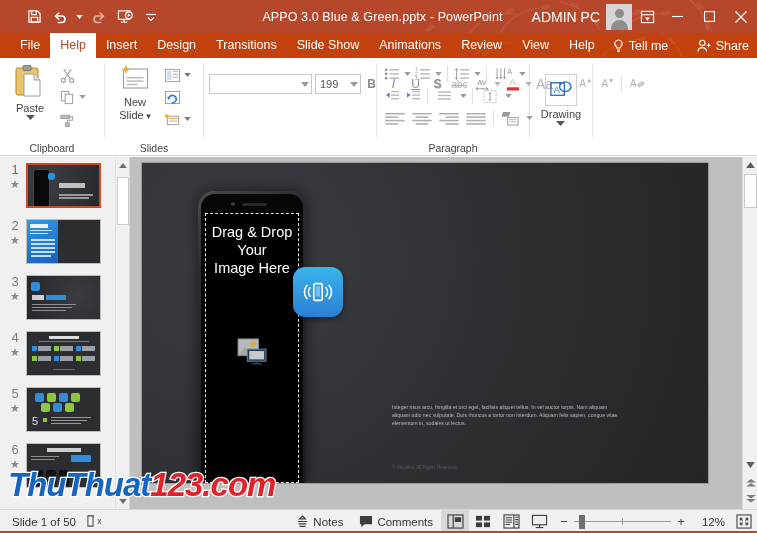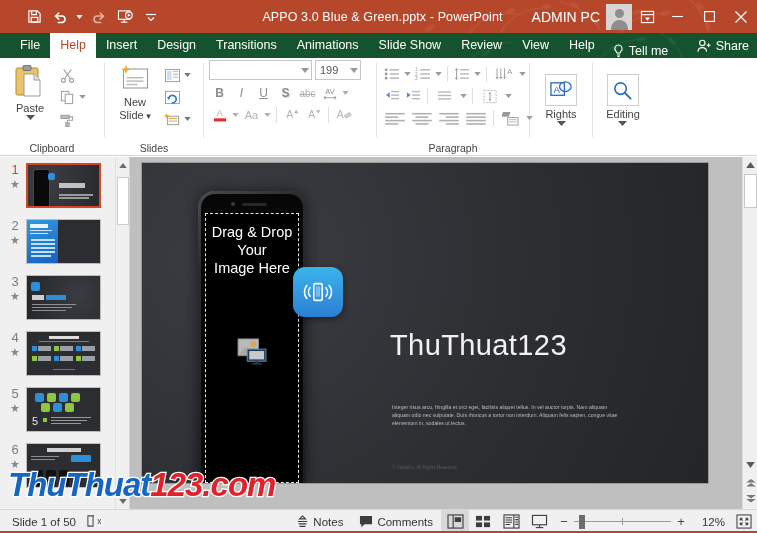--- a/index.html
+++ b/index.html
@@ -42,21 +42,21 @@
   .avatar .body { position:absolute; width:17px; height:11px; border-radius:9px 9px 0 0; background:#8e8e8e; left:4.5px; top:16px;}
   .ribbon-display {
     position:absolute; right:96px; top:0; height:33px; width:28px;
     display:flex; align-items:center; justify-content:center; color:#fff; z-index:3;
   }
   .wincontrols { position:absolute; right:0; top:0; height:33px; display:flex; z-index:3; }
   .wc { width:32px; height:33px; display:flex; align-items:center; justify-content:center; color:#fff; }
 
   
   .tabstrip {
-    position:relative; height:25px; background:#14532d; display:flex; align-items:flex-end;
+    position:relative; height:25px; background:#c2410c; display:flex; align-items:center;
     overflow:hidden;
   }
   .tab {
     padding:0 10px; height:25px; line-height:25px; color:#fff; font-size:12.5px;
     white-space:nowrap; z-index:2;
   }
   .tab.first { margin-left:10px; }
   .tab.active { background:#fff; color:#b7472a; }
   .tellme-wrap { display:flex; align-items:center; gap:5px; z-index:2; margin-left:8px; color:#fff; font-size:12.5px;}
   .share-wrap { position:absolute; right:8px; bottom:0; height:25px; display:flex; align-items:center; gap:4px; color:#fff; font-size:12.5px; z-index:2;}
@@ -340,22 +340,22 @@
         <ellipse cx="642" cy="6" rx="5" ry="2.3" transform="rotate(-10 642 6)"></ellipse>
         <ellipse cx="672" cy="8" rx="4.4" ry="2.1" transform="rotate(42 672 8)"></ellipse>
         <ellipse cx="486" cy="20" rx="4.6" ry="2.2" transform="rotate(-30 486 20)"></ellipse>
       </g>
     </svg>
     <div class="tab first">File</div>
     <div class="tab active">Help</div>
     <div class="tab">Insert</div>
     <div class="tab">Design</div>
     <div class="tab">Transitions</div>
+    <div class="tab">Slide Show</div>
     <div class="tab">Animations</div>
-    <div class="tab">Slide Show</div>
     <div class="tab">Review</div>
     <div class="tab">View</div>
     <div class="tab">Help</div>
     <div class="tellme-wrap">
       <svg width="11" height="14" viewBox="0 0 11 14" fill="none" stroke="#fff" stroke-width="1.1">
         <path d="M5.5 1 a3.6 3.6 0 0 1 2.3 6.4 c-.5.5-.7 1-.7 1.6 h-3.2 c0-.6-.2-1.1-.7-1.6 A3.6 3.6 0 0 1 5.5 1z"></path>
         <path d="M4 11h3"></path>
           <path d="M4.4 12.6h2.2"></path>
       </svg>
       <span>Tell me</span>
@@ -481,21 +481,21 @@
                 </svg>
             </div>
           </div>
         </div>
       </div>
       <div class="rgroup-label">Slides</div>
     </div>
     <div class="rgroup-sep"></div>
 
     <div class="rgroup" style="width:172px">
-      <div class="rgroup-body" style="flex-direction:column; padding-top:2px;">
+      <div class="rgroup-body" style="flex-direction:row; padding-top:16px;">
         <div class="fontrow1">
           <div class="combobox fontname">
             <span class="cv"></span>
             <svg width="8" height="5" viewBox="0 0 8 5">
                 <path d="M0 0h8L4 5z" fill="#999"></path>
               </svg>
           </div>
           <div class="combobox fontsize">
             <span class="cv">199</span>
             <svg width="8" height="5" viewBox="0 0 8 5">
@@ -526,21 +526,21 @@
             <svg width="16" height="16" viewBox="0 0 17 17">
               <text x="8" y="10" font-size="10" text-anchor="middle" fill="#b5b5b5" font-family="Liberation Sans, sans-serif">A</text>
               <rect x="2" y="12" width="13" height="3.4" fill="#d33"></rect>
             </svg>
           </div>
           <div class="tiny-caret">
             <svg width="7" height="4" viewBox="0 0 8 5">
                 <path d="M0 0h8L4 5z" fill="#b0b0b0"></path>
               </svg>
           </div>
-          <div class="fbtn" style="color:#b5b5b5;font-size:11px">Aa</div>
+          <div class="fbtn" style="color:#b5b5b5;font-size:14px">Aa</div>
           <div class="tiny-caret">
             <svg width="7" height="4" viewBox="0 0 8 5">
                 <path d="M0 0h8L4 5z" fill="#b0b0b0"></path>
               </svg>
           </div>
           <div class="vsep"></div>
           <div class="fbtn">
             <svg width="17" height="16" viewBox="0 0 18 17">
               <text x="7" y="12" font-size="11" text-anchor="middle" fill="#b5b5b5" font-family="Liberation Sans, sans-serif">A</text>
               <path d="M14 3 l2.4 3.6 h-4.8z" fill="#b5b5b5"></path>
@@ -755,45 +755,31 @@
     <div class="rgroup" style="width:62px">
       <div class="rgroup-body" style="justify-content:center; padding-top:14px;">
         <div class="bigbtn">
           <span style="display:block;width:32px;height:32px;border:1px solid #cfcfcf;display:flex;align-items:center;justify-content:center;">
             <svg width="24" height="23" viewBox="0 0 25 24">
               <rect x="2" y="4" width="14" height="13" fill="none" stroke="#2b6fbd" stroke-width="1.4"></rect>
               <ellipse cx="17" cy="8" rx="6" ry="5" fill="none" stroke="#2b6fbd" stroke-width="1.4"></ellipse>
               <text x="8" y="14.5" font-size="10" text-anchor="middle" fill="#2b6fbd" font-family="Liberation Sans, sans-serif">A</text>
             </svg>
           </span>
-          <span class="lbl">Rights</span>
+          <span class="lbl">Drawing</span>
           <svg class="caret-dn" viewBox="0 0 9 5">
               <path d="M0 0h9L4.5 5z" fill="#555"></path>
             </svg>
         </div>
       </div>
       <div class="rgroup-label"></div>
     </div>
     <div class="rgroup-sep"></div>
 
     <div class="rgroup" style="width:60px">
-      <div class="rgroup-body" style="justify-content:center; padding-top:14px;">
-        <div class="bigbtn">
-          <span style="display:block;width:32px;height:32px;border:1px solid #cfcfcf;display:flex;align-items:center;justify-content:center;">
-            <svg width="21" height="21" viewBox="0 0 22 22">
-              <circle cx="9" cy="9" r="6" fill="none" stroke="#2b6fbd" stroke-width="1.7"></circle>
-              <path d="M13.4 13.4 L19.5 19.5" stroke="#2b6fbd" stroke-width="2" stroke-linecap="round"></path>
-            </svg>
-          </span>
-          <span class="lbl">Editing</span>
-          <svg class="caret-dn" viewBox="0 0 9 5">
-              <path d="M0 0h9L4.5 5z" fill="#555"></path>
-            </svg>
-        </div>
-      </div>
       <div class="rgroup-label"></div>
     </div>
   </div>
 
   <div style="position:absolute; left:0; right:0; top:157px; bottom:24px;">
     <div class="workspace">
 
       <div class="thumbpane">
         <div class="thumblist">
 
@@ -961,21 +947,20 @@
               <rect x="14.8" y="9" width="4.4" height="11" fill="#fff" opacity=".35"></rect>
               <g fill="none" stroke="#fff" stroke-width="1.7" stroke-linecap="round">
                 <path d="M8.5 10.5 a7 7 0 0 0 0 9"></path>
                 <path d="M5 8 a11 11 0 0 0 0 14"></path>
                 <path d="M25.5 10.5 a7 7 0 0 1 0 9"></path>
                 <path d="M29 8 a11 11 0 0 1 0 14"></path>
               </g>
             </svg>
           </div>
 
-          <div class="slide-title">ThuThuat123</div>
           <div class="slide-body">Integer risus arcu, fringilla et orci eget, facilisis aliquet tellus. In vel auctor turpis. Nam aliquam aliquam odio nec vulputate. Duis rhoncus a tortor non interdum. Aliquam felis sapien, congue vitae elementum in, sodales ut lectus.</div>
           <div class="slide-copy">© Visualux. All Rights Reserved.</div>
         </div>
 
         <div class="vscroll">
           <div class="vs-arrow" style="top:0">
             <svg width="9" height="6" viewBox="0 0 10 7">
                 <path d="M5 0 L10 7 H0z" fill="#5a5a5a"></path>
               </svg>
           </div>

